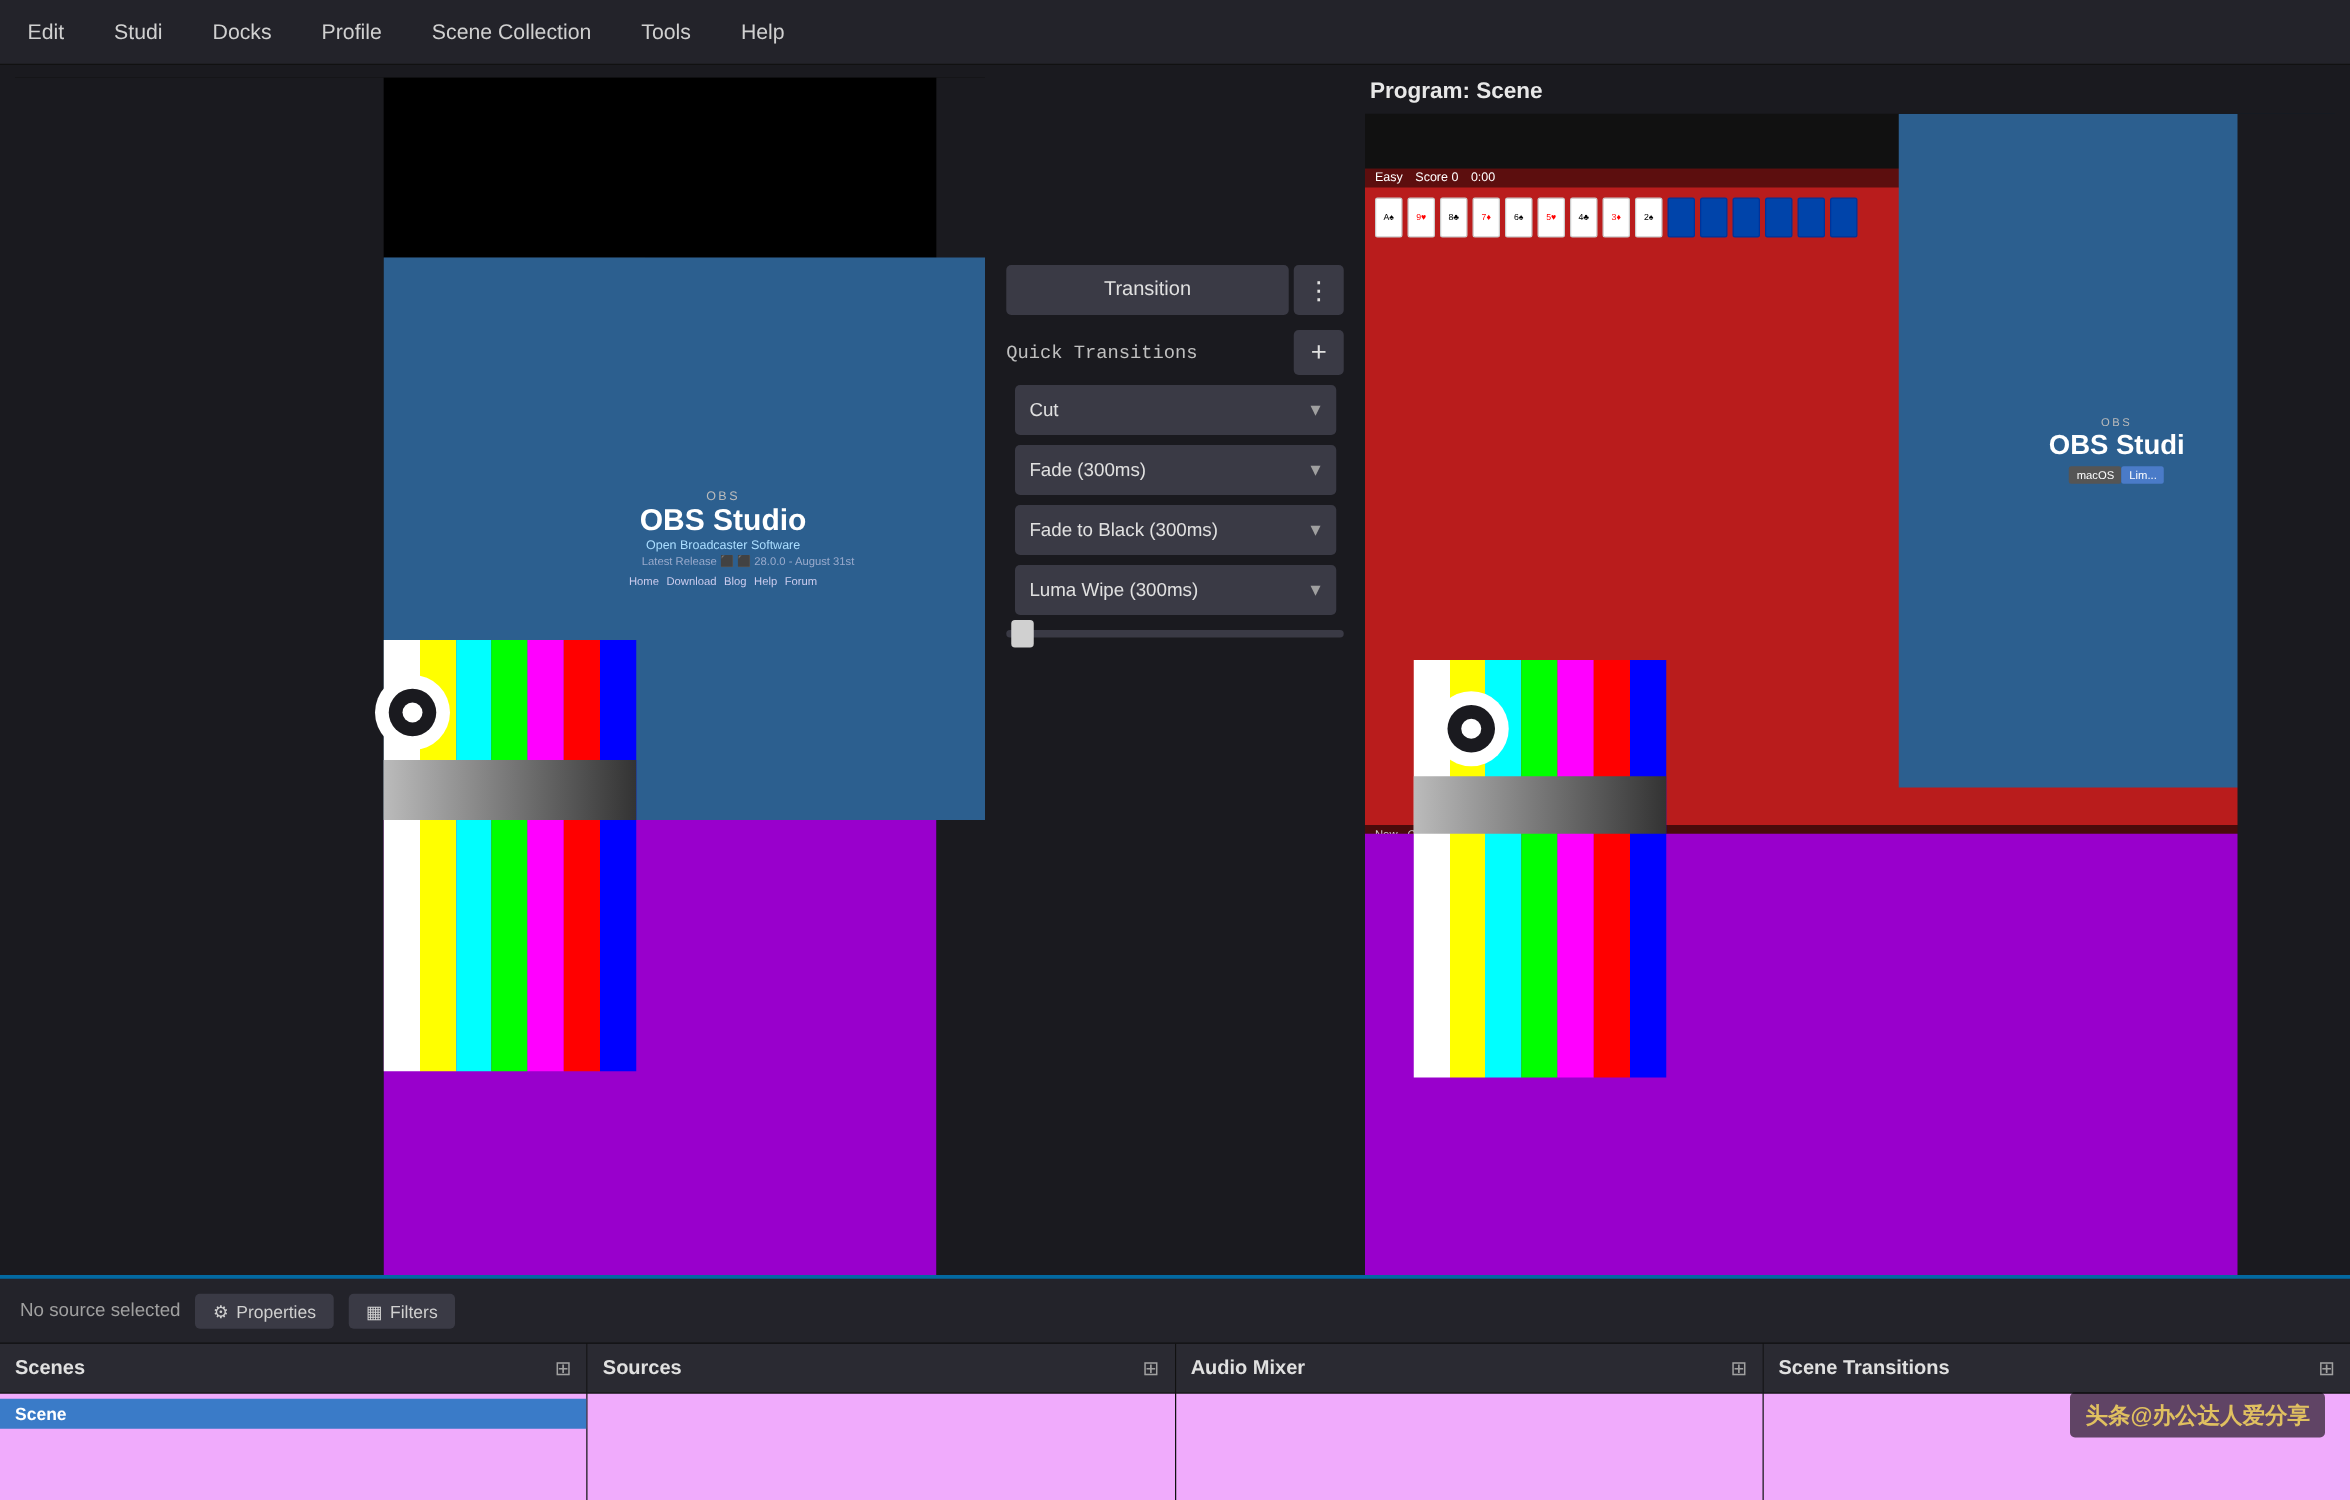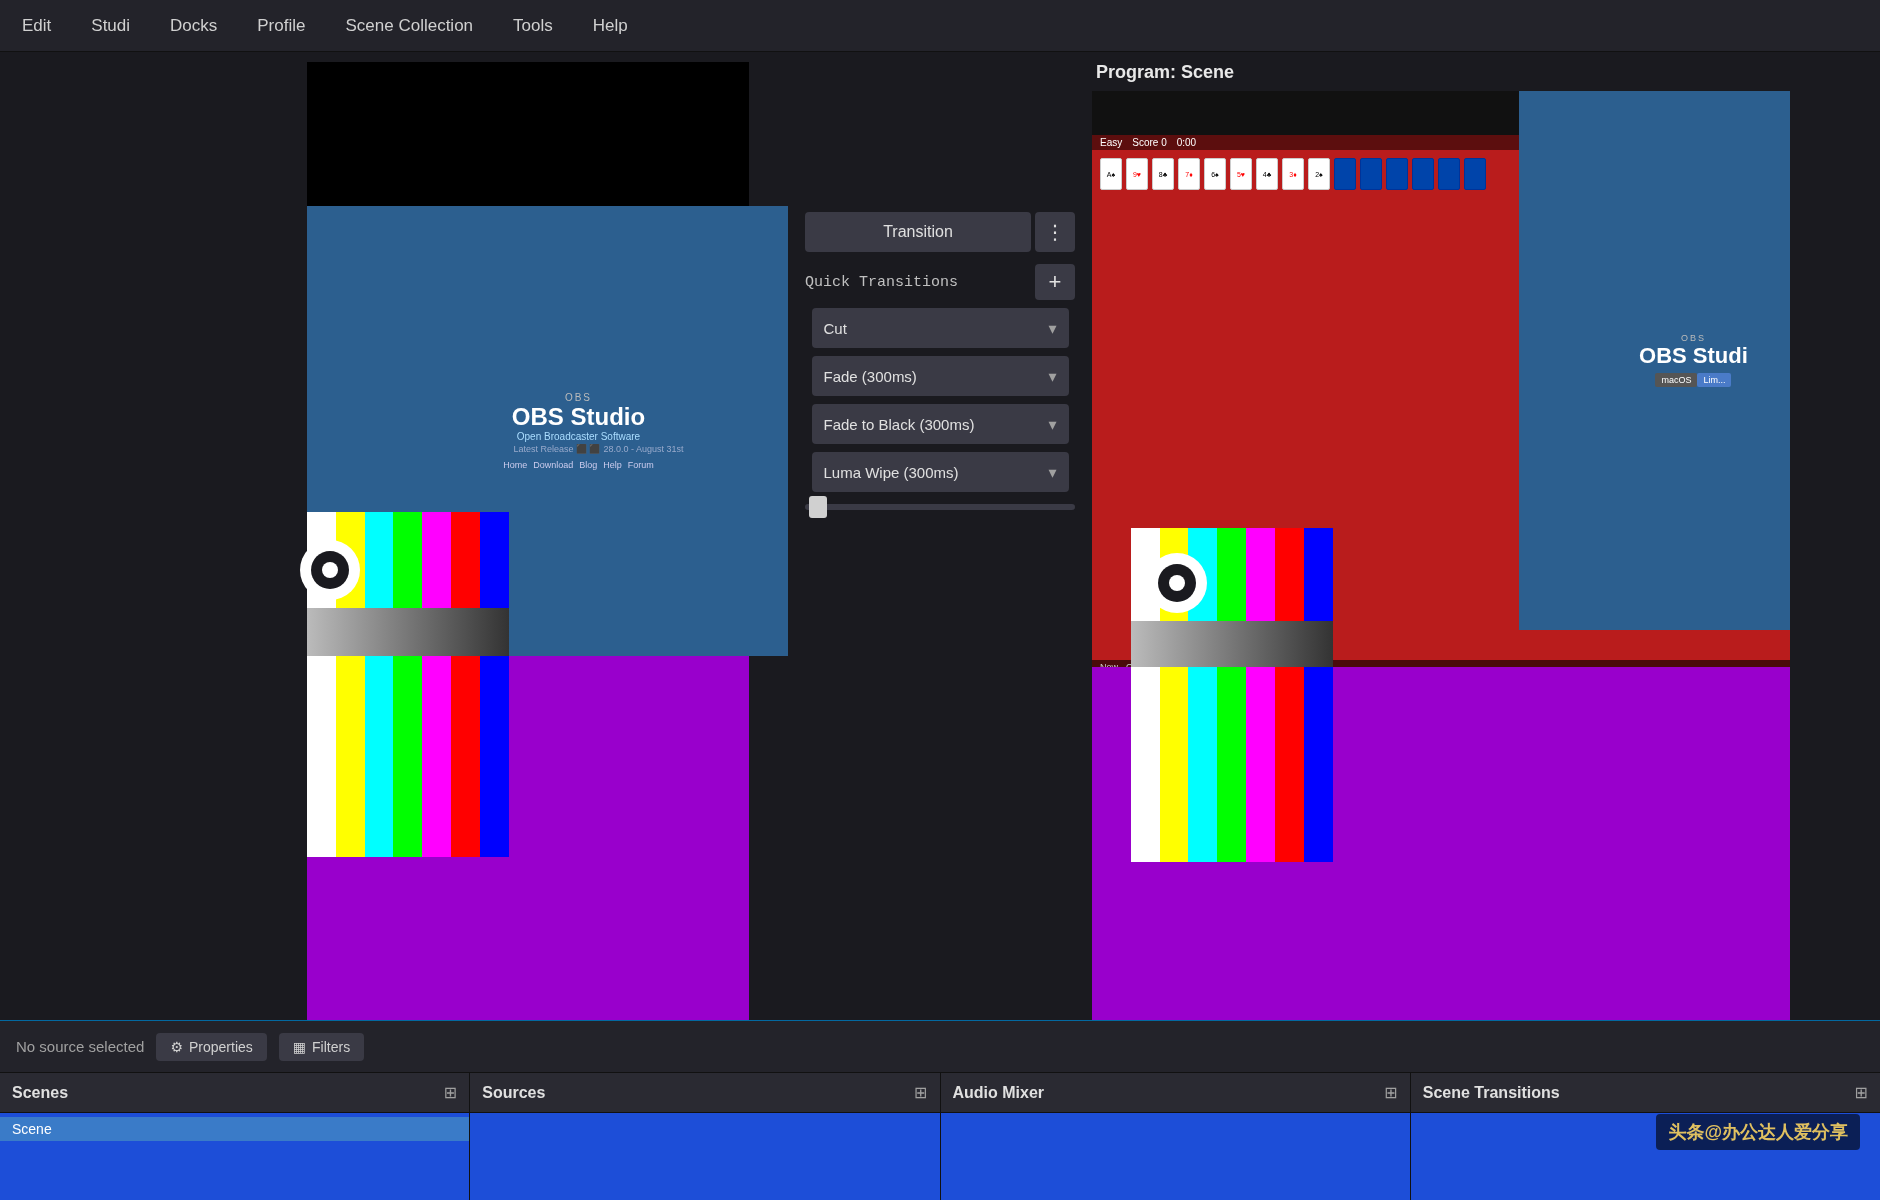--- a/index.html
+++ b/index.html
@@ -173,21 +173,21 @@
     }
 
     
     .bottom-dock {
       position: absolute;
       bottom: 0;
       left: 0;
       right: 0;
       height: 180px;
       background: #23232a;
-      border-top: 1px solid #0369a1;
+      border-top: 3px solid #0369a1;
       display: flex;
       flex-direction: column;
     }
 
     .dock-toolbar {
       display: flex;
       align-items: center;
       padding: 8px 16px;
       gap: 12px;
       height: 52px;
@@ -245,22 +245,23 @@
       border: none;
       color: #a0a0a0;
       cursor: pointer;
       font-size: 16px;
       display: flex;
       align-items: center;
     }
 
     .dock-panel-content {
       flex: 1;
-      background: #1d4ed8;
+      background: #f0abfc;
       padding: 4px 0;
+      font-weight: bold;
     }
 
     
     .scene-item {
       padding: 4px 12px;
       cursor: pointer;
       font-size: 14px;
     }
     .scene-item.active {
       background: #3a7bc8;

